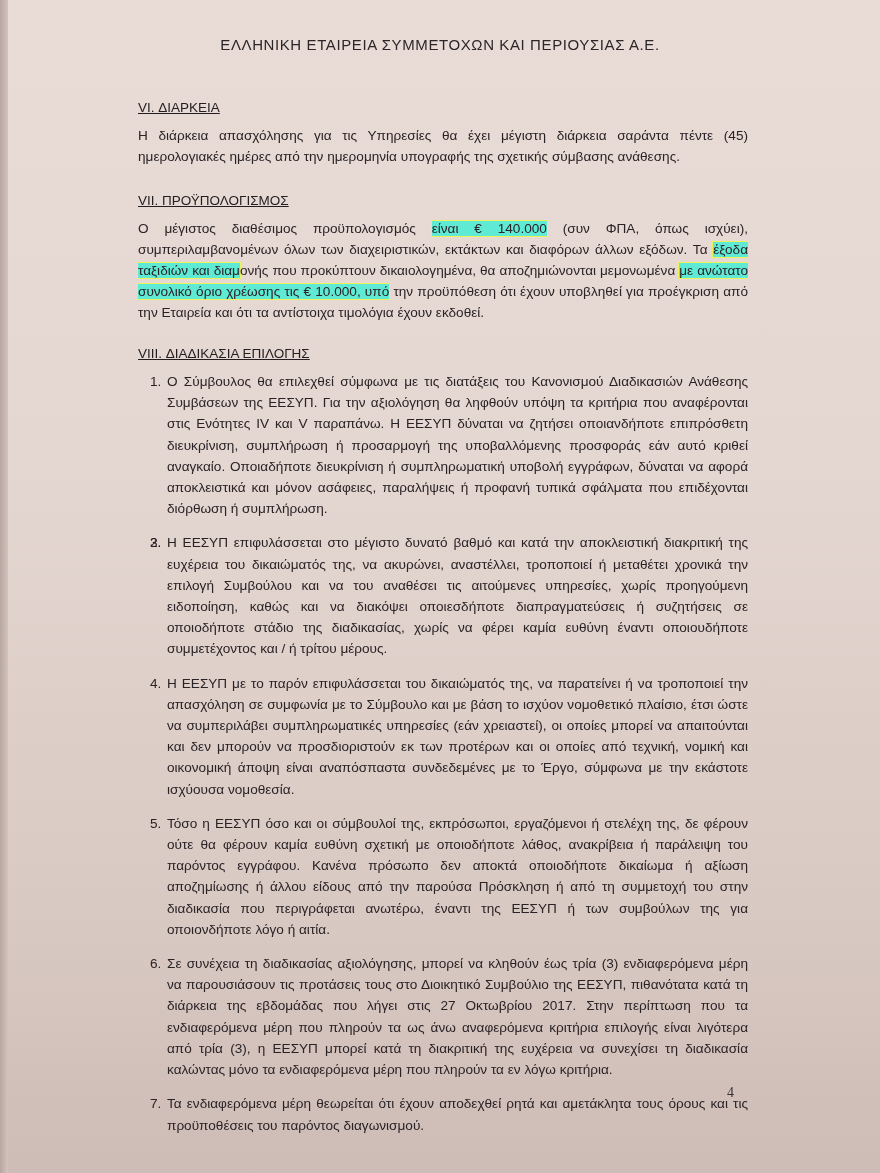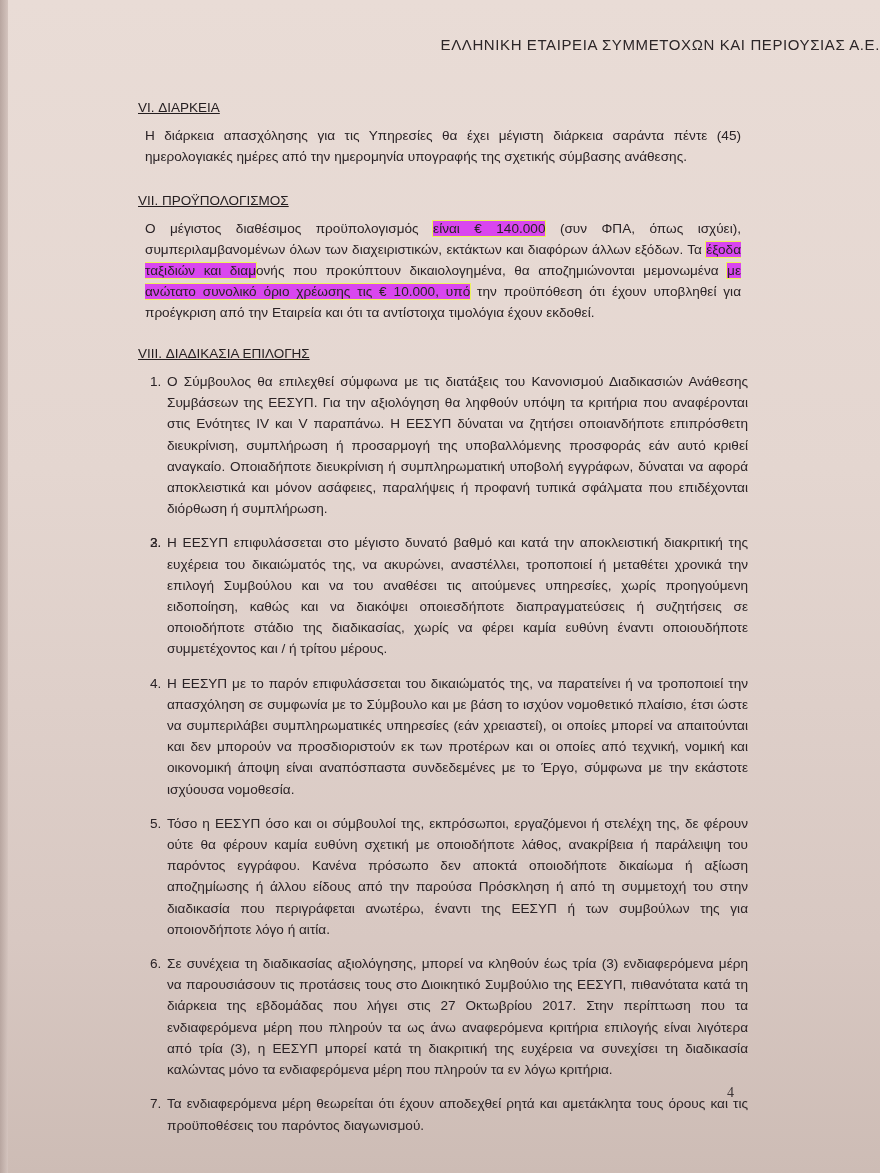--- a/index.html
+++ b/index.html
@@ -11,32 +11,32 @@
       position: relative;
     }
     .left-edge {
       position: absolute; left: 0; top: 0; width: 8px; height: 1173px;
       background: linear-gradient(90deg, #b8a6a0, #d4c4be);
     }
     .page {
       position: absolute; left: 0; top: 0; width: 880px; height: 1173px;
     }
     .header {
-      position: absolute; top: 36px; left: 0; width: 880px; text-align: right;
+      position: absolute; top: 36px; left: 0; width: 880px; text-align: center;
       font-size: 15px; letter-spacing: 0.6px; color: #2c2628;
     }
     .section { position: absolute; left: 138px; width: 610px; }
     .section-title {
       font-weight: normal; text-decoration: underline; font-size: 13.5px;
       margin: 0 0 10px 0; color: #241e20;
     }
     .para {
-      font-size: 13.6px; line-height: 21px; text-align: justify; margin: 7px;
+      font-size: 13.6px; line-height: 21px; text-align: justify; margin: 0;
     }
-    .hl { background: #d946ef; box-shadow: 0 0 0 1px #eef25a; }
+    .hl { background: #5eead4; box-shadow: 0 0 0 1px #eef25a; }
     ol.items { list-style: none; margin: 0; padding: 0; }
     ol.items li {
       position: relative; padding-left: 29px; margin-bottom: 13px;
       font-size: 13.6px; line-height: 21.2px; text-align: justify;
     }
     ol.items li .num { position: absolute; left: 12px; top: 0; }
     .page-number {
       position: absolute; right: 146px; top: 1085px; font-family: "Liberation Serif", serif;
       font-size: 14px; color: #3a3234;
     }

